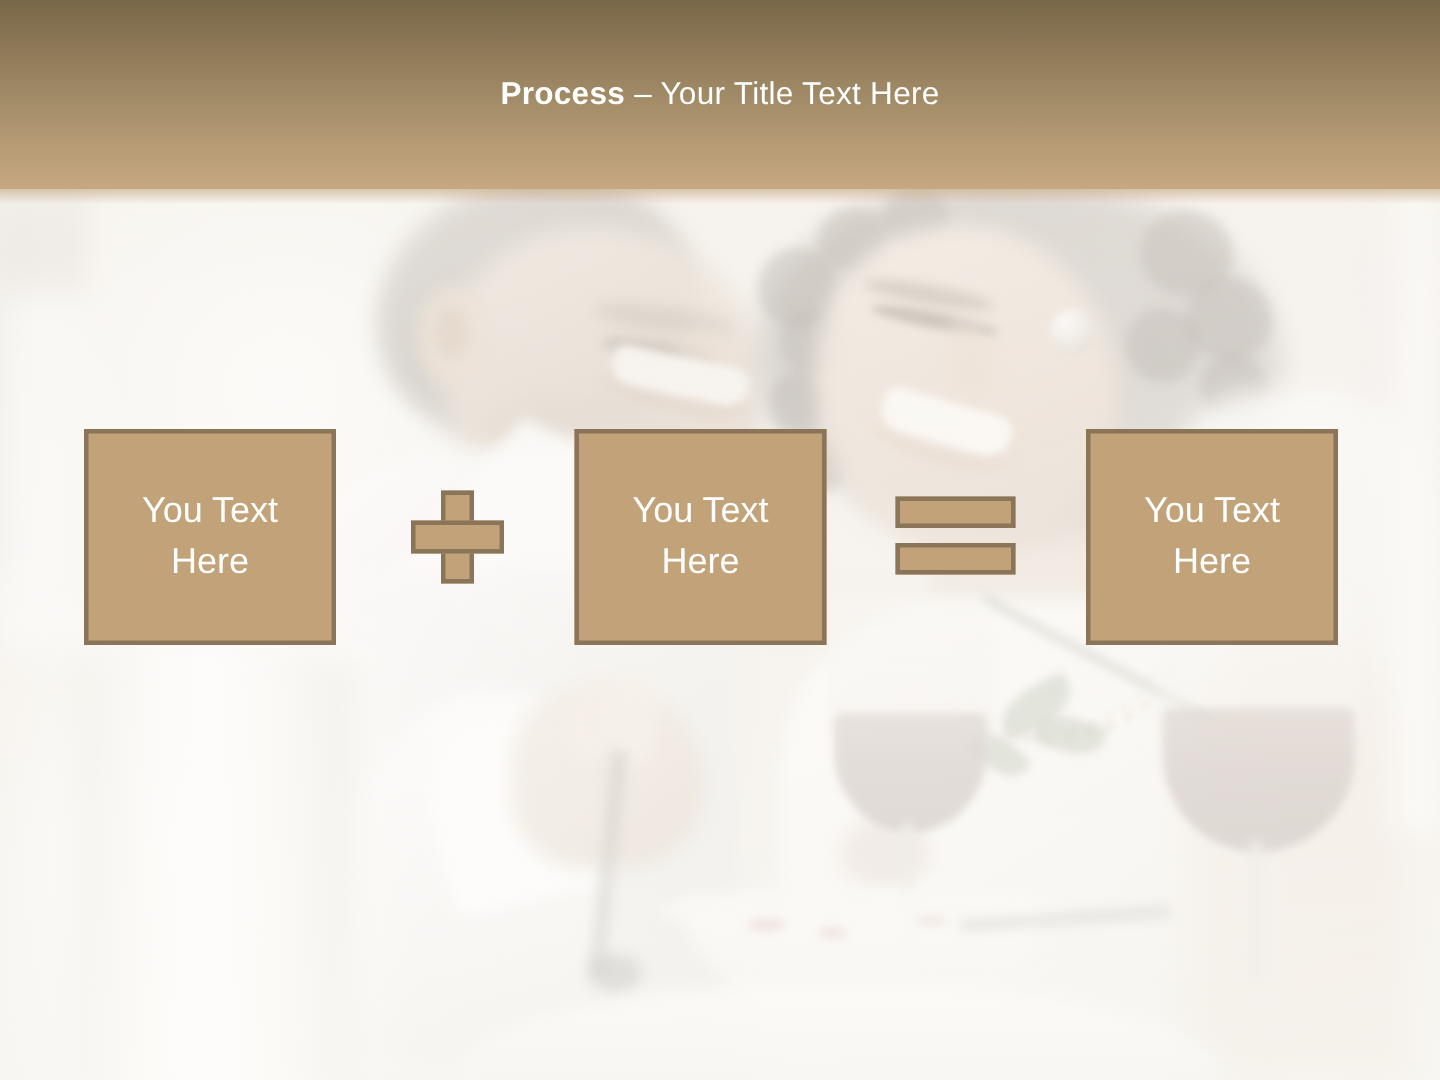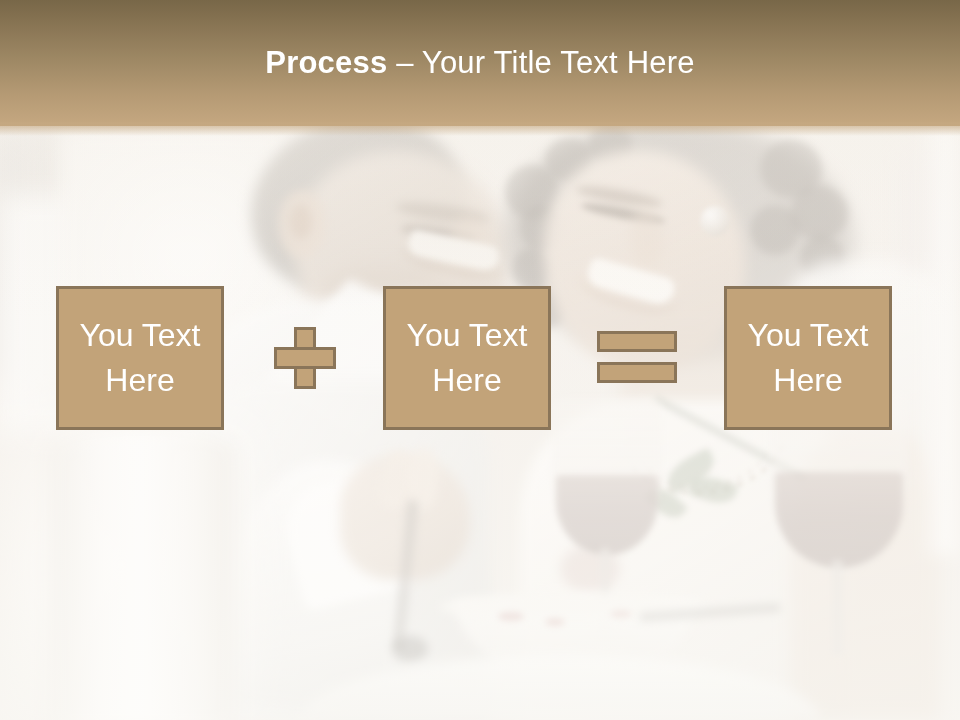--- a/index.html
+++ b/index.html
@@ -500,21 +500,21 @@
     justify-content: center;
     z-index: 5;
   }
   .header::after {
     content: "";
     position: absolute;
     left: 0; bottom: -10px; width: 960px; height: 14px;
     background: linear-gradient(180deg, rgba(197,168,129,.85) 0%, rgba(210,190,166,0) 100%);
   }
   .title {
-    font-size: 31px;
+    font-size: 21px;
     color: #ffffff;
     letter-spacing: .2px;
     white-space: nowrap;
     line-height: 1;
     padding-bottom: 2px;
   }
   .title .bold { font-weight: bold; }
   .title .light { font-weight: normal; }
 
   
@@ -525,21 +525,21 @@
     background: #c2a379;
     border: 3px solid #8a7559;
     display: flex;
     align-items: center;
     justify-content: center;
     text-align: center;
     z-index: 6;
   }
   .pbox-text {
     color: #ffffff;
-    font-size: 32px;
+    font-size: 24px;
     line-height: 1.42;
     padding: 0 10px;
     white-space: pre-line;
   }
   #box-1 { left: 56px;  top: 286px; }
   #box-2 { left: 383px; top: 286px; }
   #box-3 { left: 724px; top: 286px; }
 
   
   .plus {

